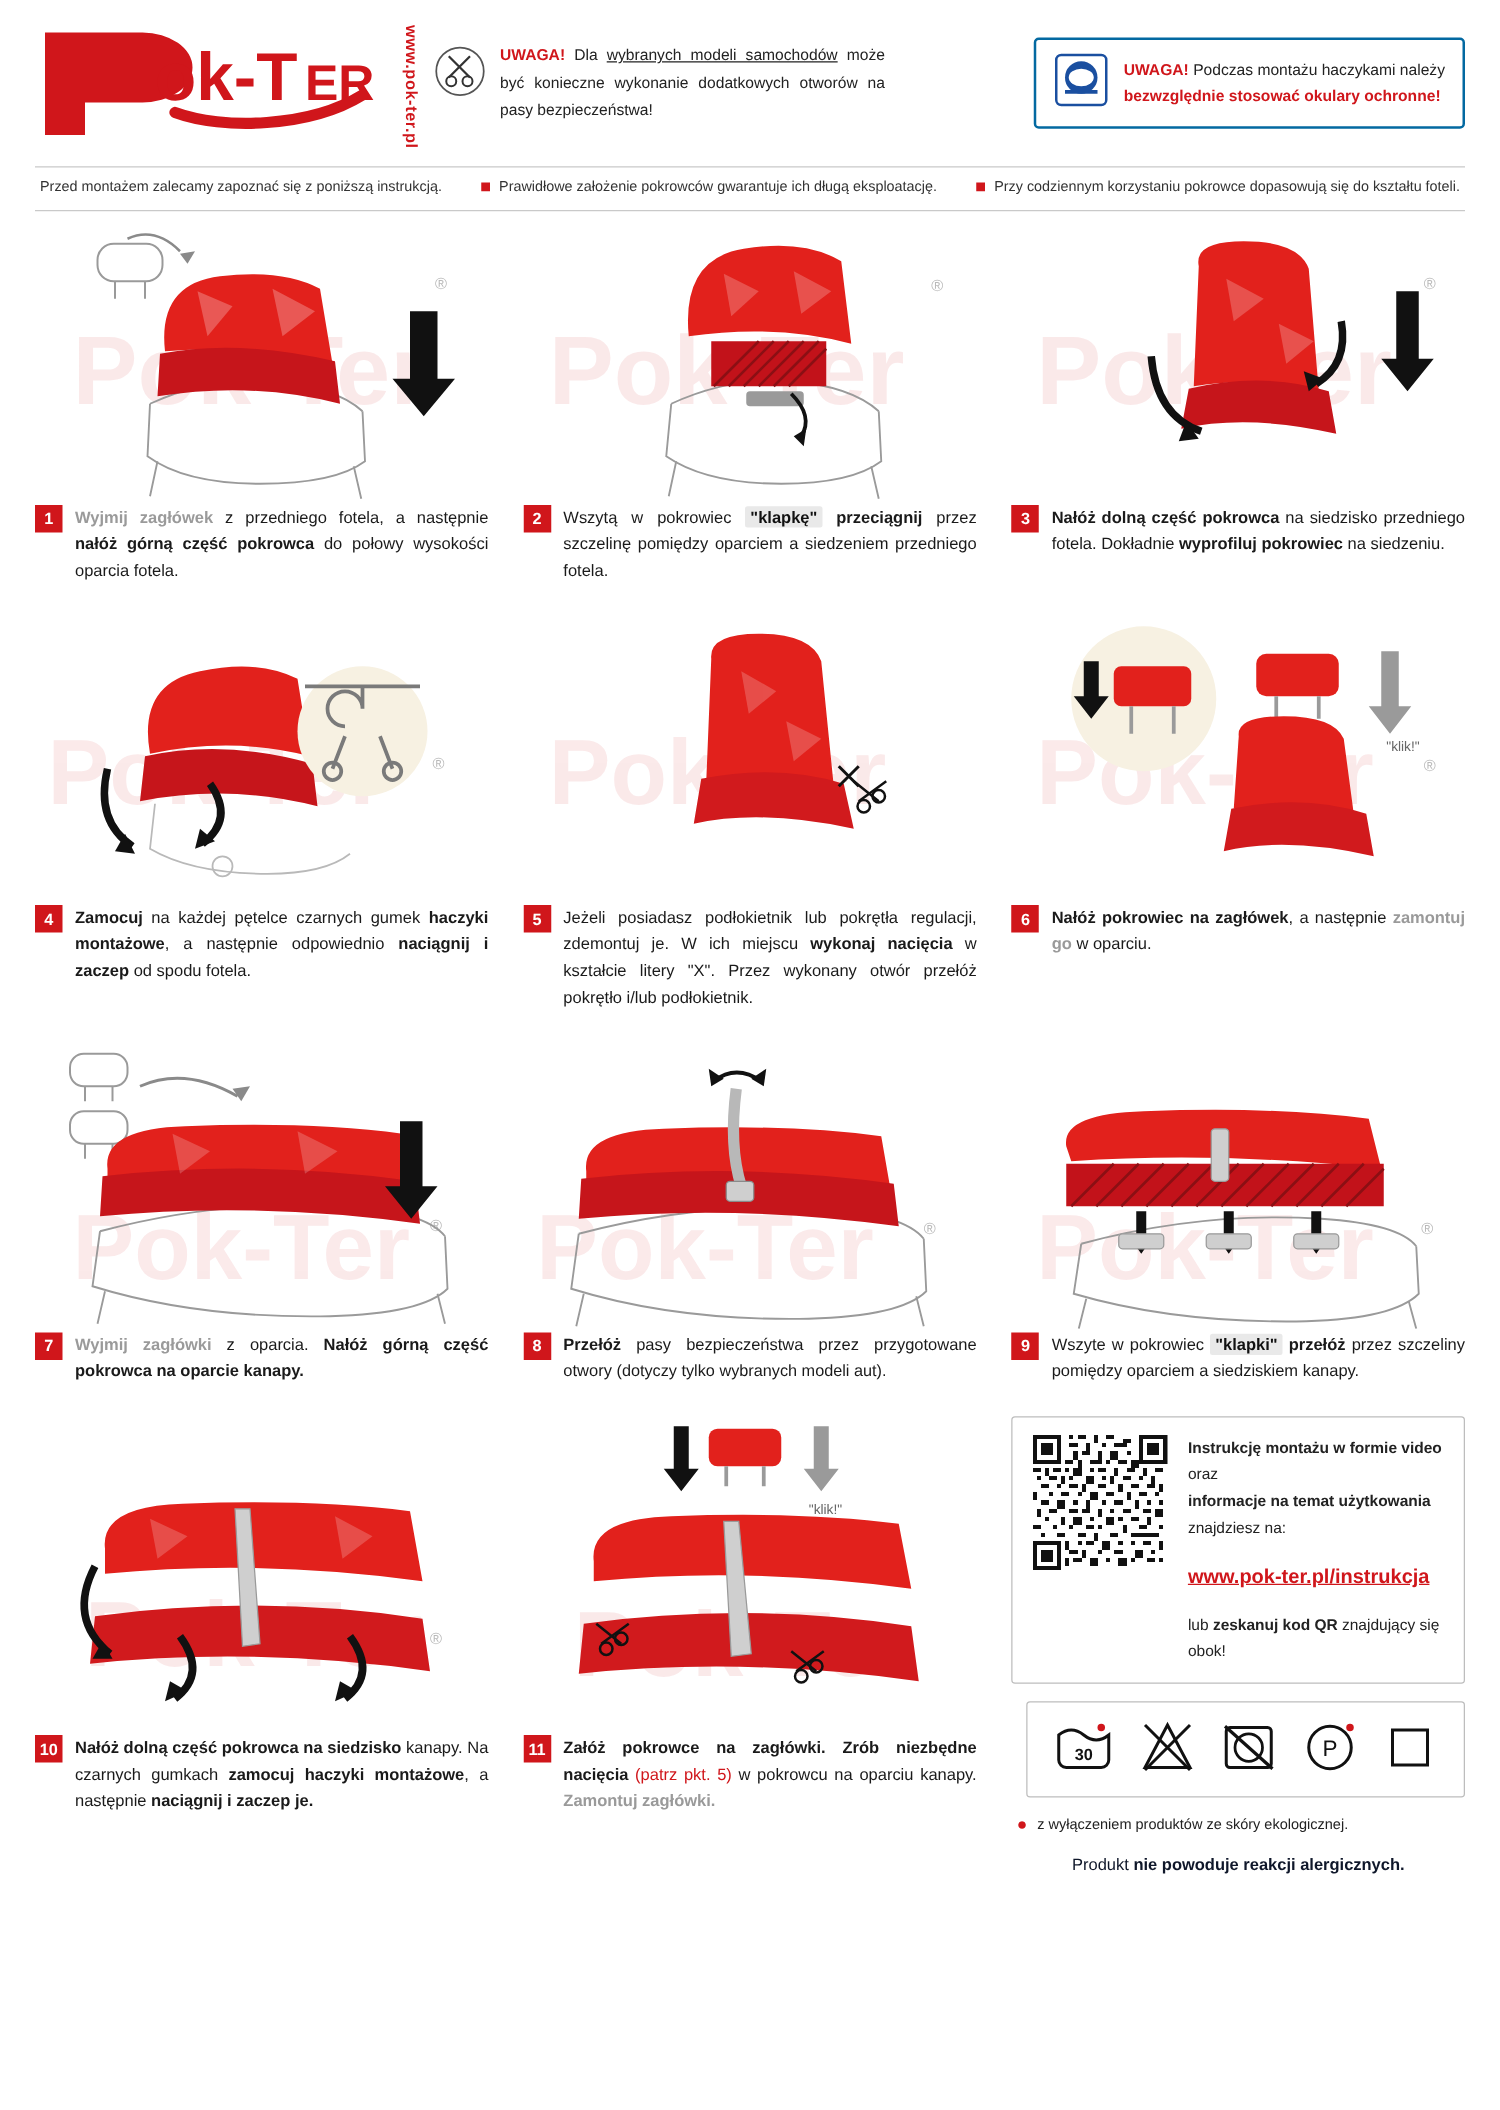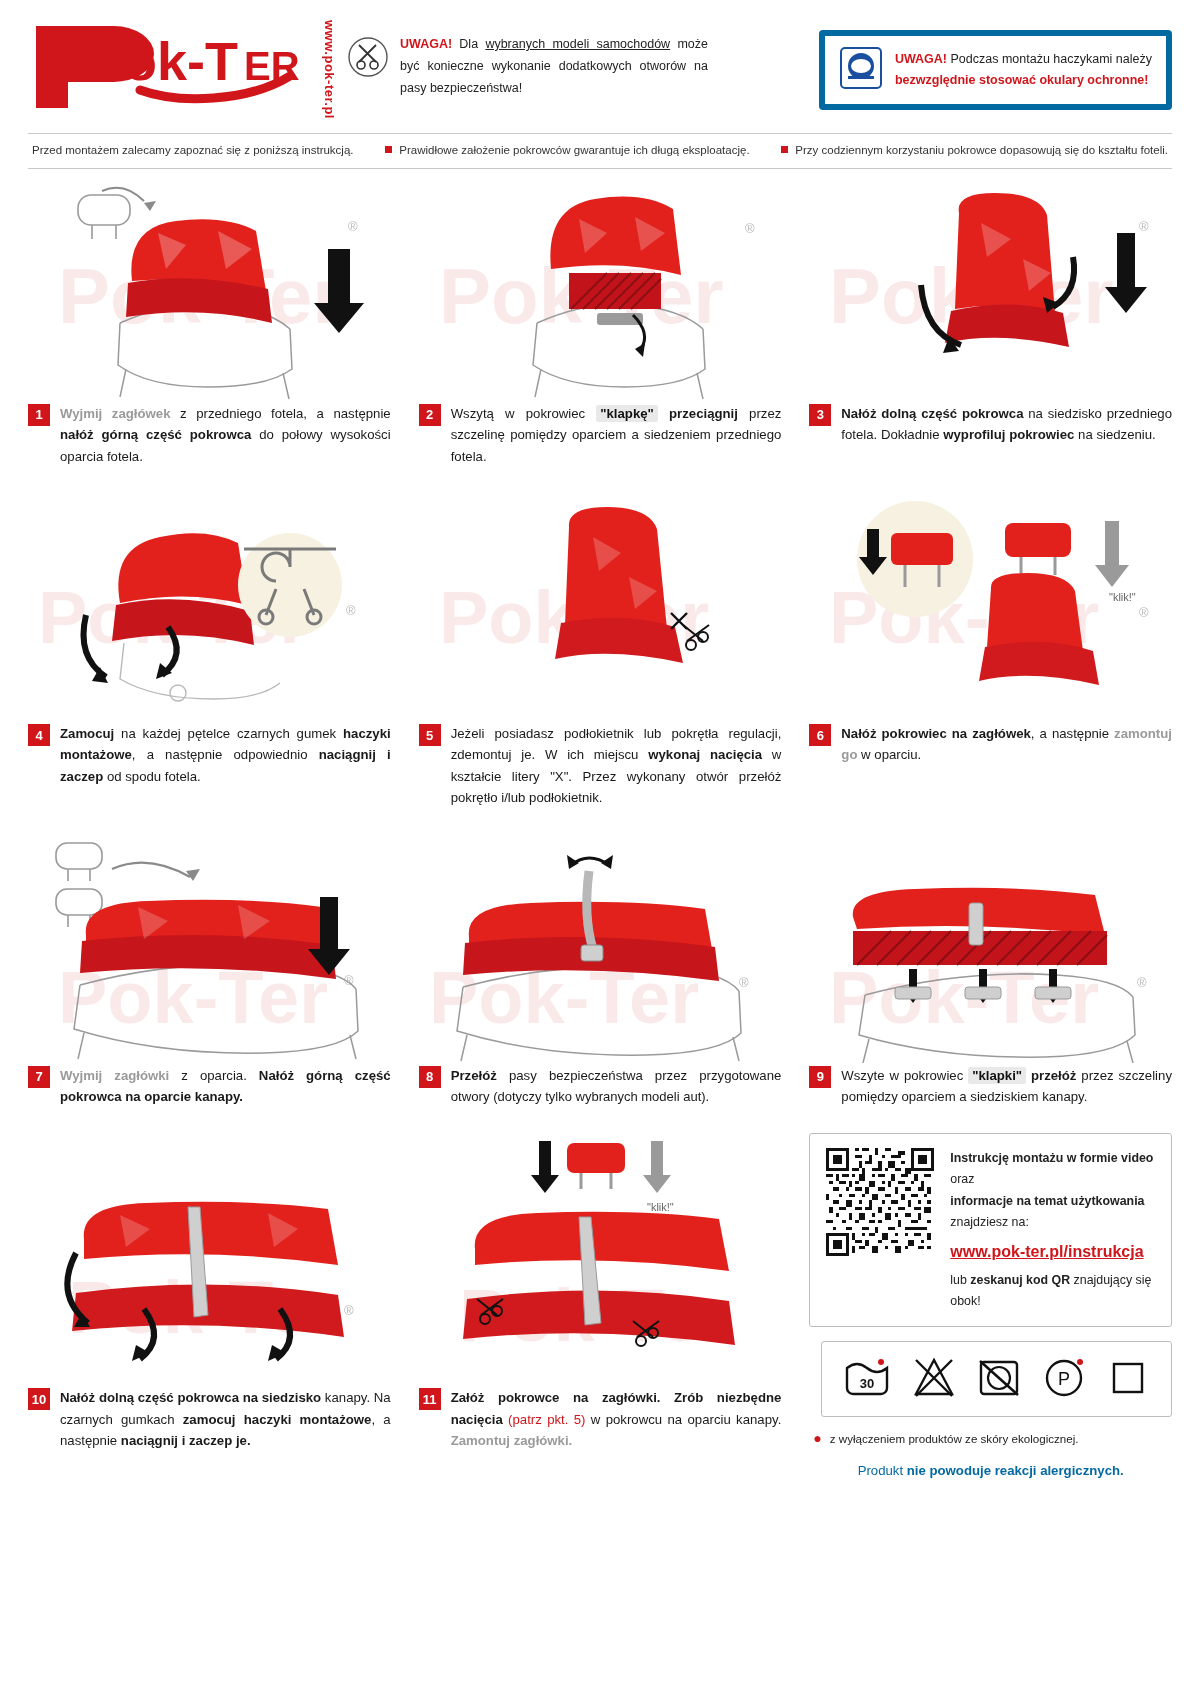--- a/index.html
+++ b/index.html
@@ -23,21 +23,21 @@
     writing-mode:vertical-rl; text-orientation:mixed;
     font-size:13px; font-weight:bold; color:#d0161b;
     margin-left:4px; letter-spacing:0.5px; padding-top:2px;
   }
   .warn1 { display:flex; align-items:flex-start; gap:12px; width:360px; padding-top:16px; }
   .warn1 .ico { flex:0 0 auto; margin-top:2px; }
   .warn1 .txt { font-size:12.5px; line-height:1.75; color:#222; }
   .warn1 .txt b { color:#d0161b; }
   .warn1 .txt .und { text-decoration:underline; }
   .warn2 {
-    border:6px solid #0369a1; border-radius:4px; padding:10px 14px;
+    border:2px solid #0369a1; border-radius:4px; padding:10px 14px;
     display:flex; align-items:center; gap:12px; margin-left:auto; margin-top:12px;
     max-width:360px;
   }
   .warn2 .txt { font-size:12.5px; line-height:1.65; color:#222; }
   .warn2 .txt b { color:#d0161b; }
   .warn2 .txt .bold-red { color:#d0161b; font-weight:bold; }
 
   
   .rule { height:1px; background:#c9c9c9; margin:8px 0 0 0; }
   .notes {
@@ -69,30 +69,30 @@
     background:#e9e9e9; padding:1px 4px; border-radius:2px; font-weight:bold; color:#111;
   }
 
   
   .qrbox {
     border:1px solid #bdbdbd; border-radius:3px; padding:14px 16px;
     display:flex; gap:16px; align-items:flex-start;
   }
   .qr { width:108px; height:108px; flex:0 0 auto; }
   .qrtext { font-size:12.4px; line-height:1.7; color:#222; }
-  .qrtext .lnk { color:#d0161b; font-weight:bold; font-size:16px; display:block; margin:5px 0; }
+  .qrtext .lnk { color:#d0161b; font-weight:bold; font-size:16px; display:block; margin:15px 0; }
   .carebox {
     border:1px solid #bdbdbd; border-radius:3px; margin-top:14px; padding:12px 10px;
     display:flex; justify-content:space-around; align-items:center;margin-left:12px;
   }
   .disclaim { padding:12px 4px 0 4px; font-size:11.6px; line-height:1.7; color:#6e6e6e; }
   .disclaim .hd { color:#222; display:flex; gap:8px; align-items:flex-start; }
   .disclaim .dot { color:#d0161b; font-size:14px; line-height:1; margin-top:2px; }
   .disclaim .nored { color:#d0161b; font-weight:bold; }
-  .finalline { text-align:center; font-size:13.2px; margin-top:14px; color:#0369a1; }
+  .finalline { text-align:center; font-size:13.2px; margin-top:14px; color:#0f172a; }
   .finalline b { font-weight:bold; }
 </style>
 </head>
 <body>
 
 <div class="page">
 
   <div class="header">
     <div class="logo-wrap">
       <div class="logo">

